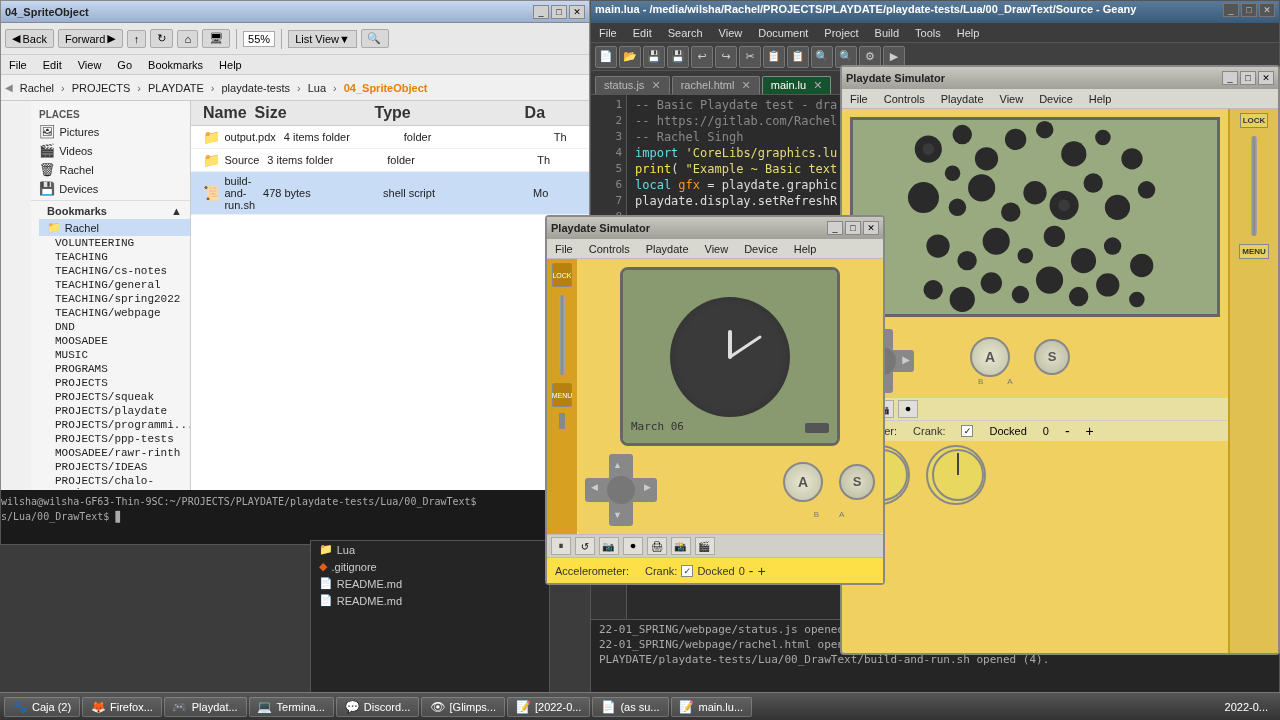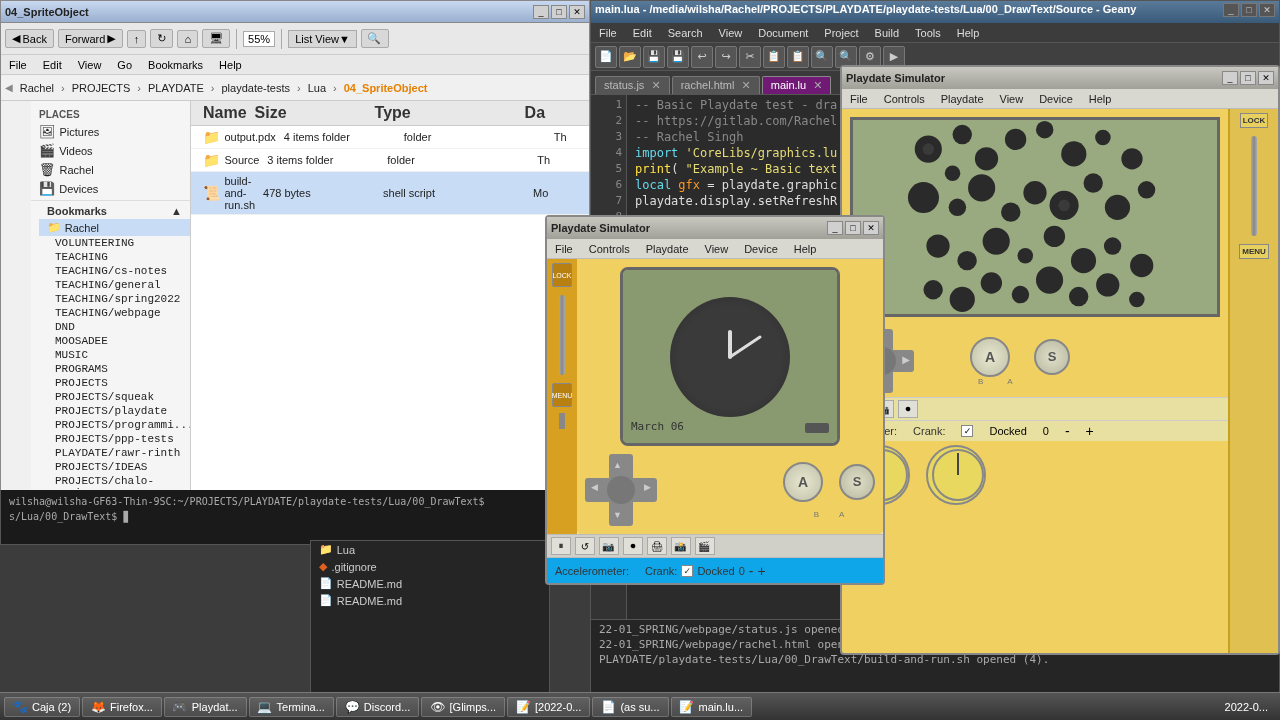--- a/index.html
+++ b/index.html
@@ -241,21 +241,21 @@
       padding: 2px 8px;
       font-size: 11px;
       cursor: pointer;
       background: #555;
       border: 1px solid #777;
       border-bottom: none;
       color: #bbb;
       margin-right: 2px;
       border-radius: 2px 2px 0 0;
     }
-    .geany-tab.active { background: #701a75; color: #fff; border-color: #888; }
+    .geany-tab.active { background: #14532d; color: #fff; border-color: #888; }
     .geany-tab .close-x { margin-left: 4px; color: #aaa; cursor: pointer; }
     .geany-editor {
       flex: 1;
       display: flex;
       overflow: hidden;
       background: #2b2b2b;
     }
     .geany-gutter {
       width: 36px;
       background: #333;
@@ -471,21 +471,21 @@
       width: 20px; height: 18px;
       background: #e0e0d8;
       border: 1px solid #aaa;
       cursor: pointer;
       display: flex; align-items: center; justify-content: center;
       font-size: 10px;
     }
     .pdsim-bottom-bar {
       display: flex; align-items: center;
       padding: 2px 8px;
-      background: #0ea5e9;
+      background: #fde047;
       border-top: 1px solid #bbb;
       gap: 16px;
       height: 26px;
     }
     .pdsim-accel { font-size: 11px; color: #333; }
     .pdsim-crank-info { display: flex; align-items: center; gap: 4px; font-size: 11px; color: #333; }
     .pdsim-checkbox {
       width: 12px; height: 12px;
       border: 1px solid #888;
       background: #fff;
@@ -531,21 +531,21 @@
     
     #terminal-bar {
       position: absolute;
       left: 0; top: 490px;
       width: 590px; height: 55px;
       background: #1a1a1a;
       border: 1px solid #555;
       border-top: none;
     }
     .terminal-content {
-      padding: 4px 8px;
+      padding: 4px 0;
       font-family: monospace;
       font-size: 11px;
       color: #ddd;
       line-height: 15px;
     }
 
     
     #filetree {
       position: absolute;
       left: 310px; top: 540px;
@@ -728,21 +728,21 @@
         <div class="sidebar-bookmark">
             <span>PROJECTS/playdate</span>
           </div>
         <div class="sidebar-bookmark">
             <span>PROJECTS/programmi...</span>
           </div>
         <div class="sidebar-bookmark">
             <span>PROJECTS/ppp-tests</span>
           </div>
         <div class="sidebar-bookmark">
-            <span>PLAYDATE/rawr-rinth</span>
+            <span>MOOSADEE/rawr-rinth</span>
           </div>
         <div class="sidebar-bookmark">
             <span>PROJECTS/IDEAS</span>
           </div>
         <div class="sidebar-bookmark">
             <span>PROJECTS/chalo-engi...</span>
           </div>
         <div class="sidebar-bookmark">
             <span>PROJECTS/game-art...</span>
           </div>

